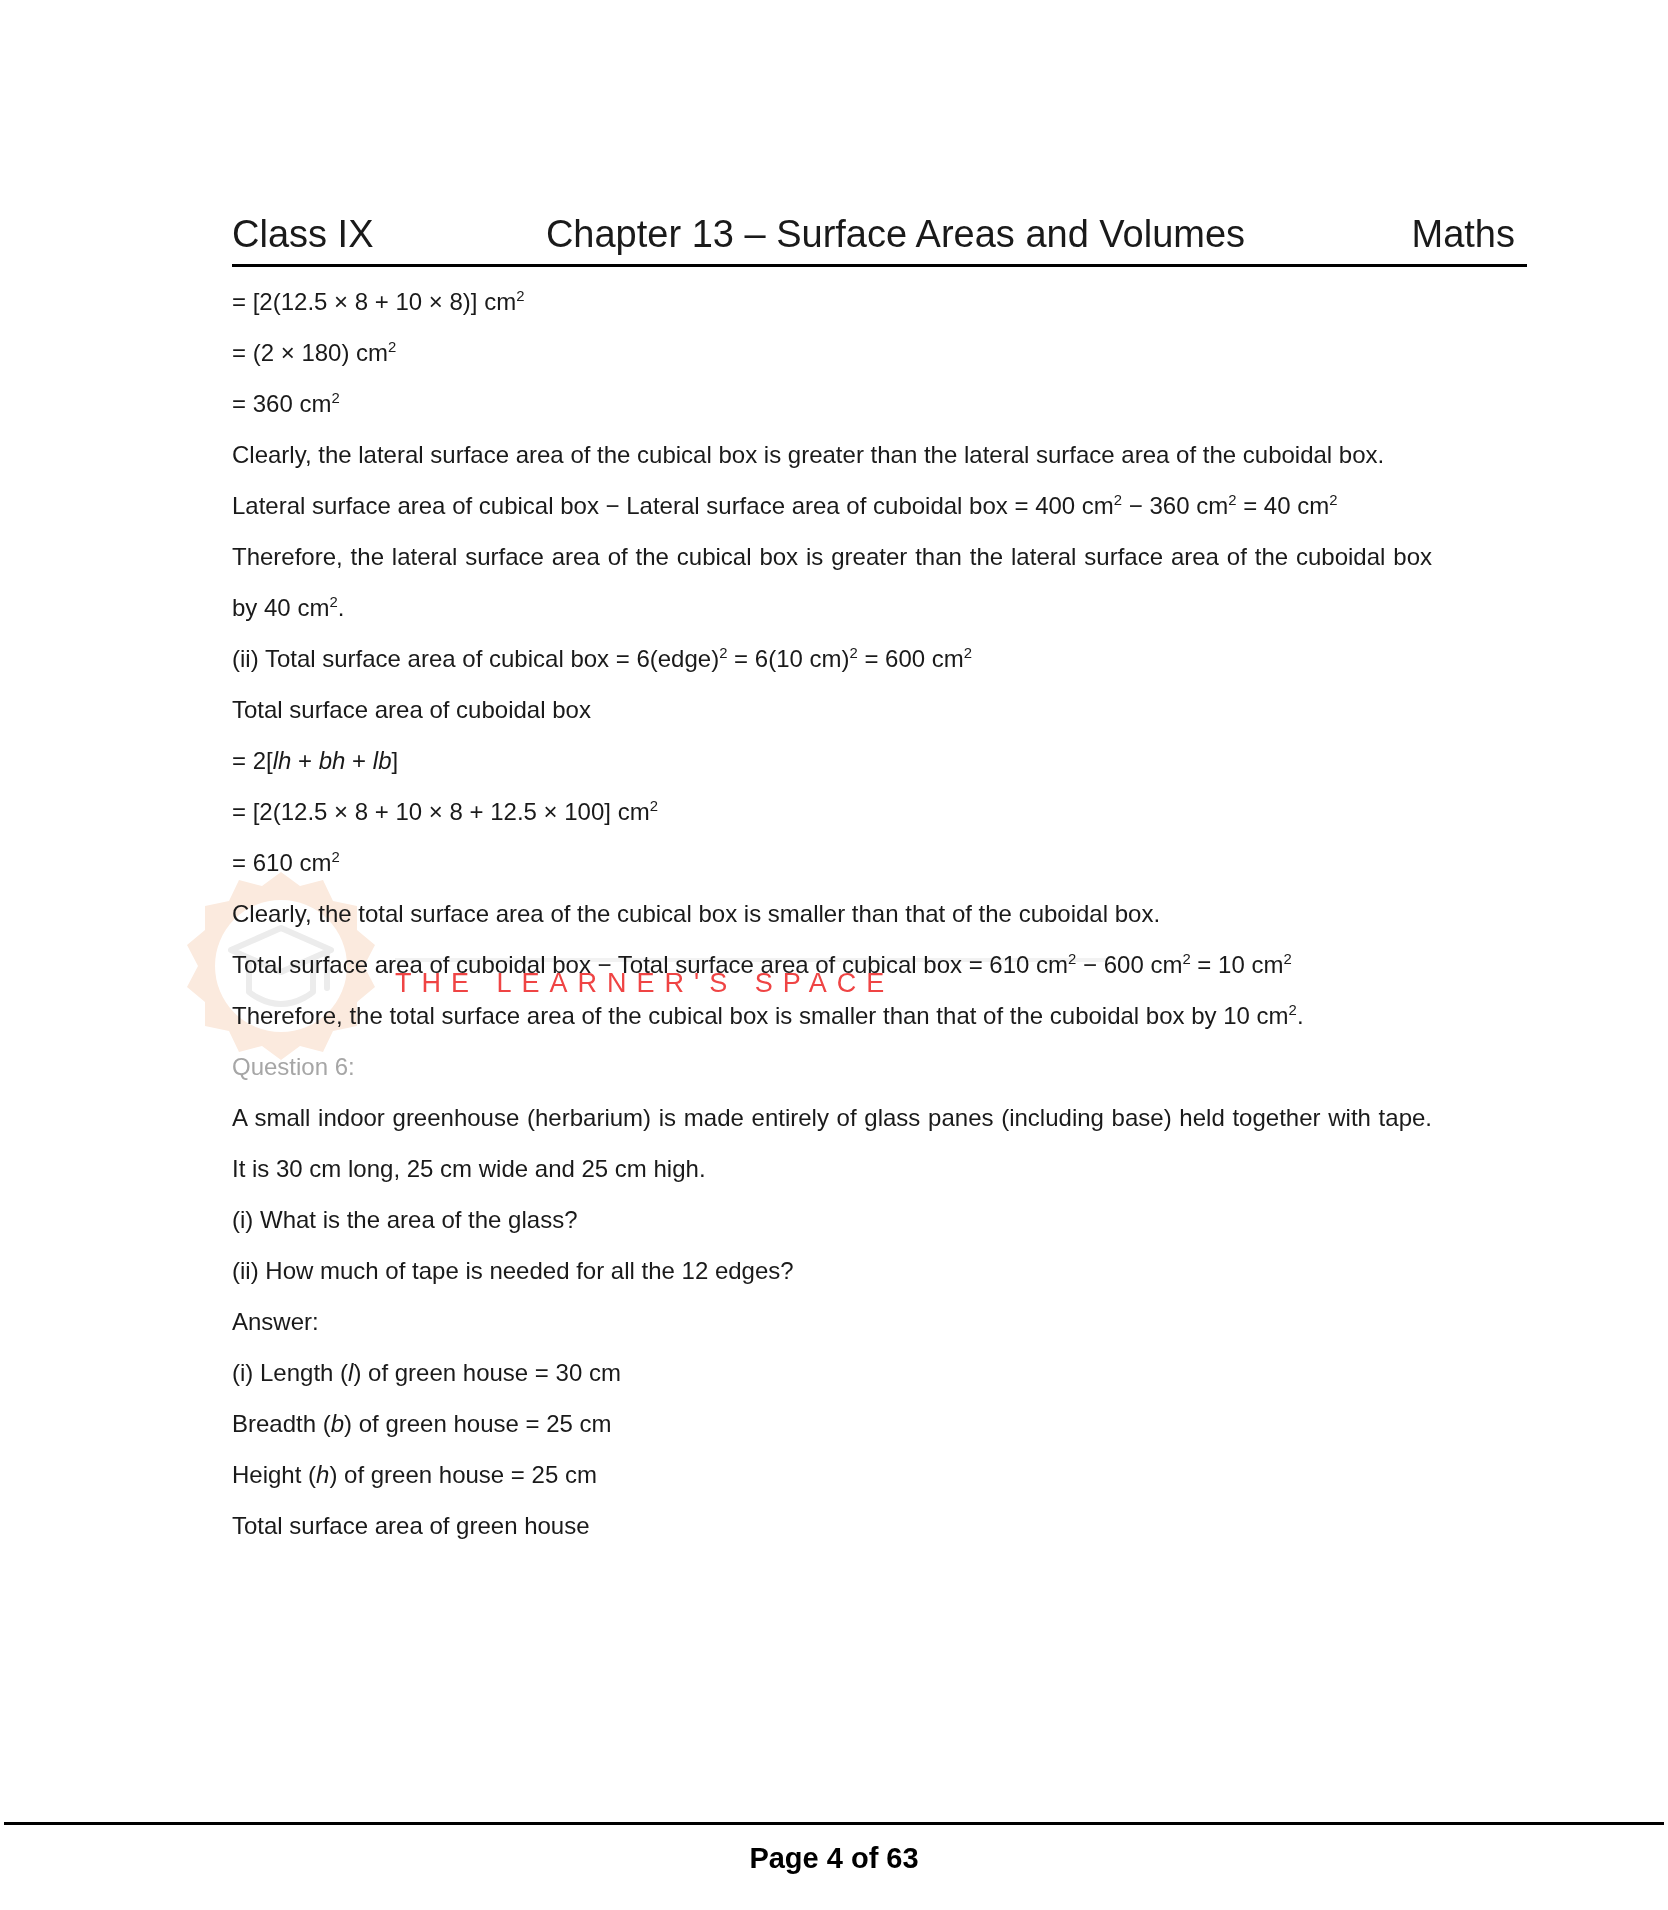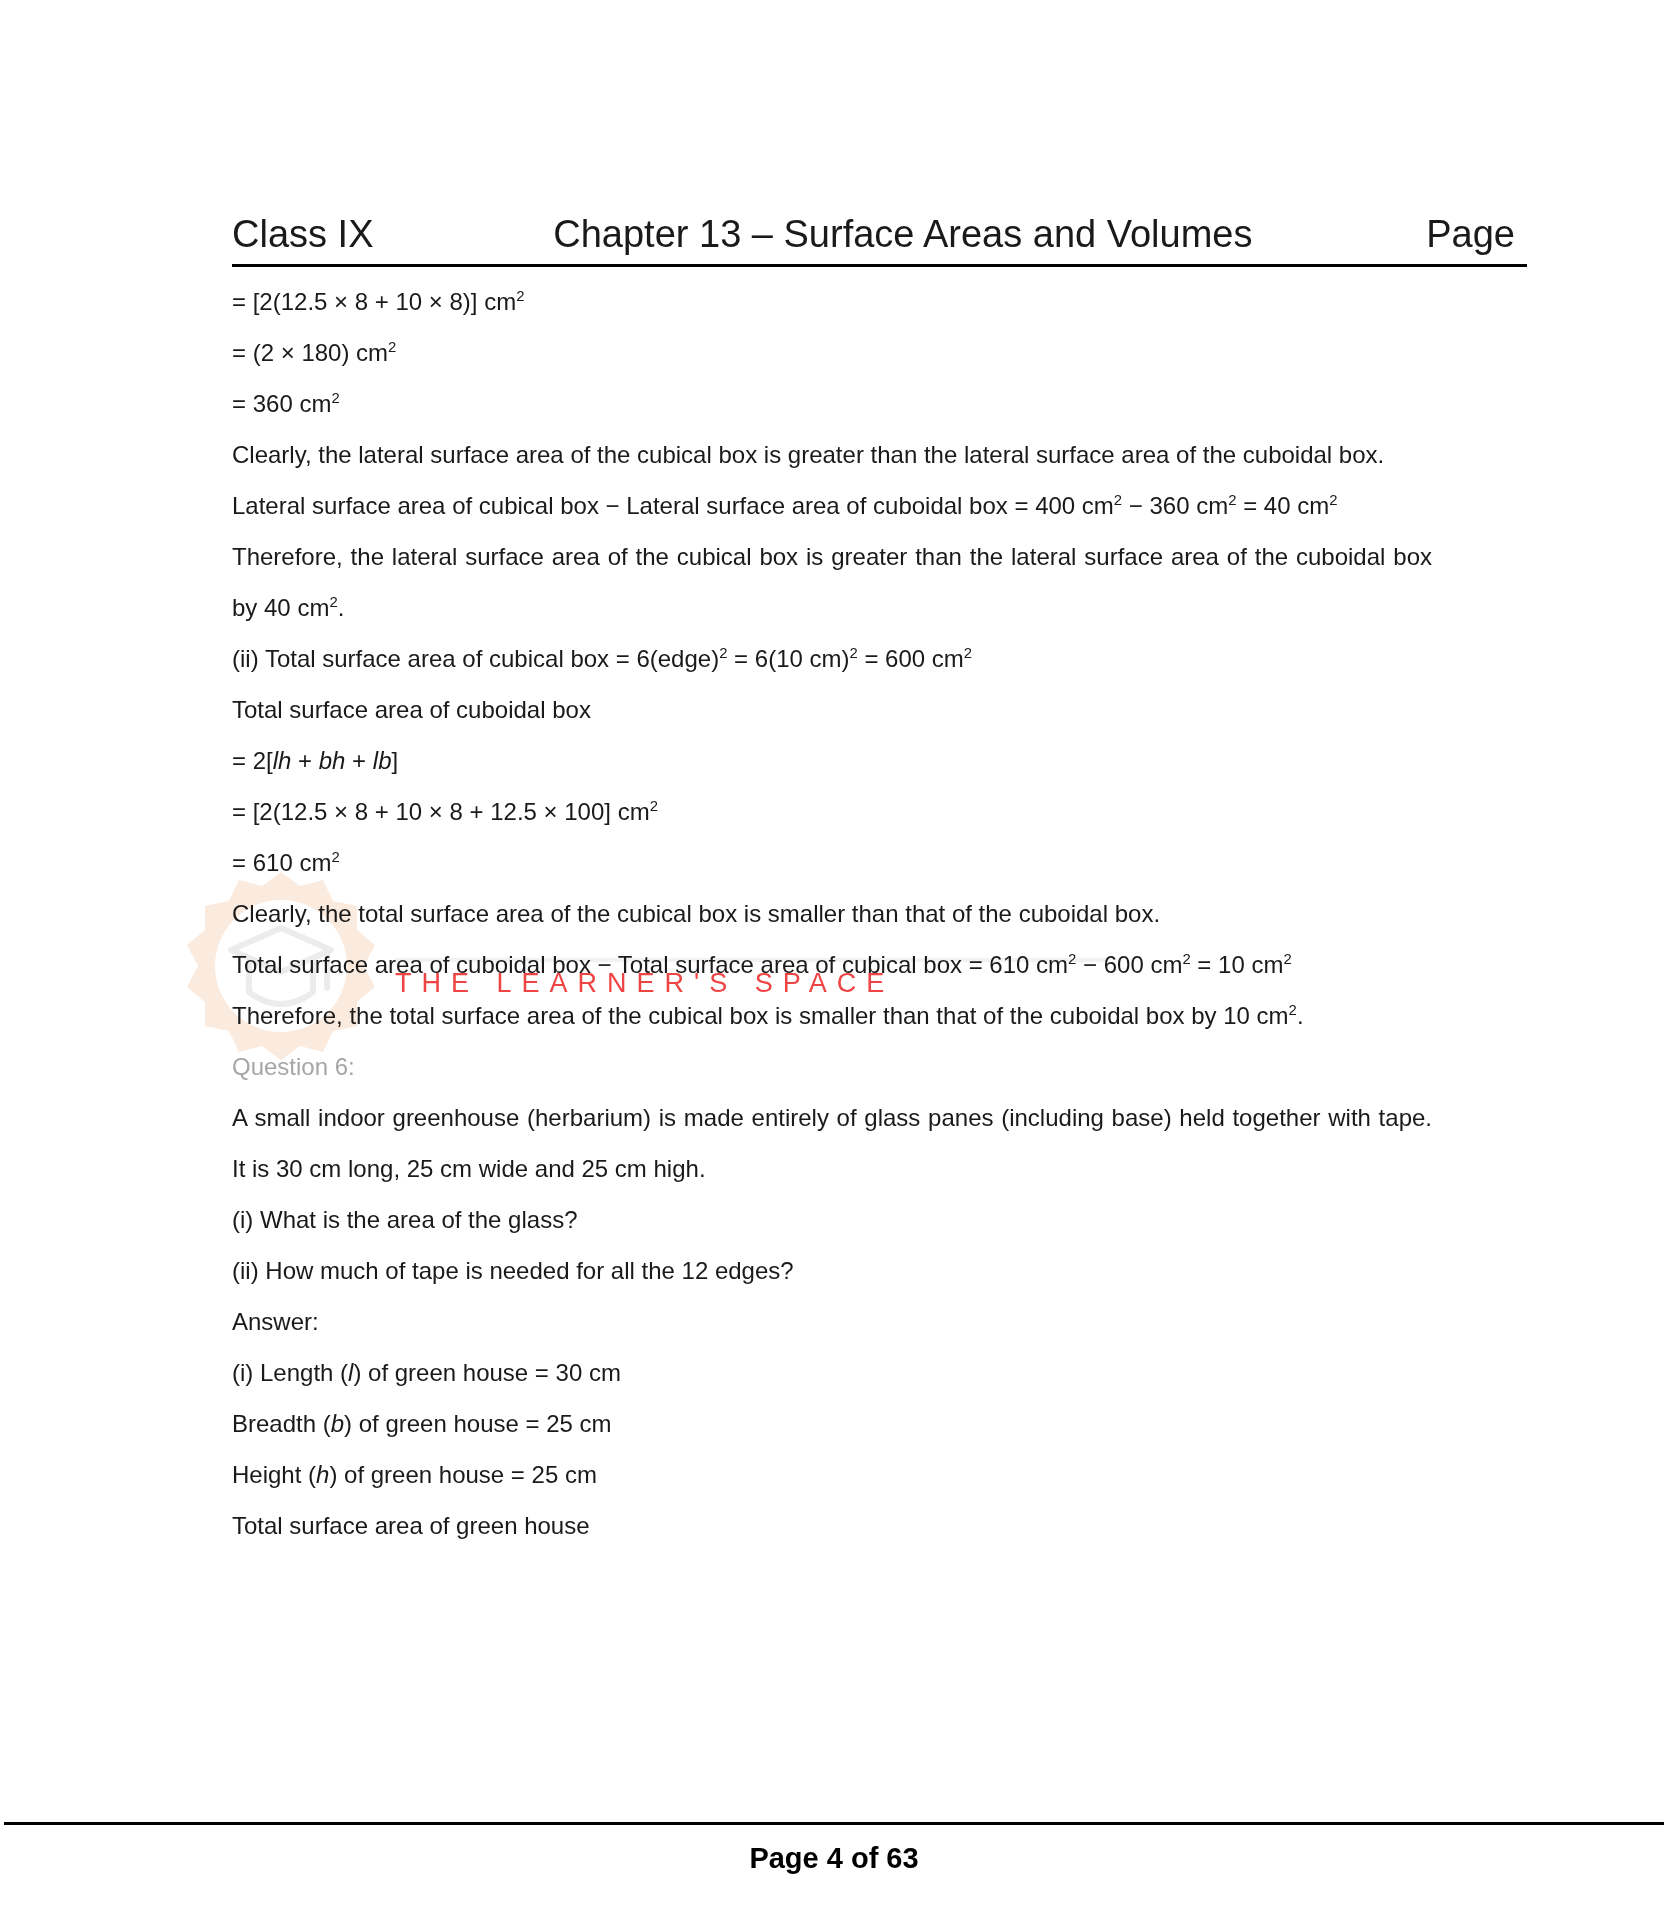--- a/index.html
+++ b/index.html
@@ -182,21 +182,21 @@
     <div class="wm-text-wrap">
       <div class="wm-rule"></div>
       <div class="wm-tag">THE LEARNER'S SPACE</div>
     </div>
   </div>
 
   <div class="header">
     <div class="header-row">
       <div class="hdr-left">Class IX</div>
       <div class="hdr-center">Chapter 13 – Surface Areas and Volumes</div>
-      <div class="hdr-right">Page</div>
+      <div class="hdr-right">Maths</div>
     </div>
     <div class="header-rule"></div>
   </div>
 
   <div class="body" id="body-content">
       <div class="line">= [2(12.5 × 8 + 10 × 8)] cm<sup>2</sup></div>
       <div class="line">= (2 × 180) cm<sup>2</sup></div>
       <div class="line">= 360 cm<sup>2</sup></div>
       <div class="para">Clearly, the lateral surface area of the cubical box is greater than the lateral surface area of the cuboidal box.</div>
       <div class="para">Lateral surface area of cubical box − Lateral surface area of cuboidal box = 400 cm<sup>2</sup> − 360 cm<sup>2</sup> = 40 cm<sup>2</sup></div>

